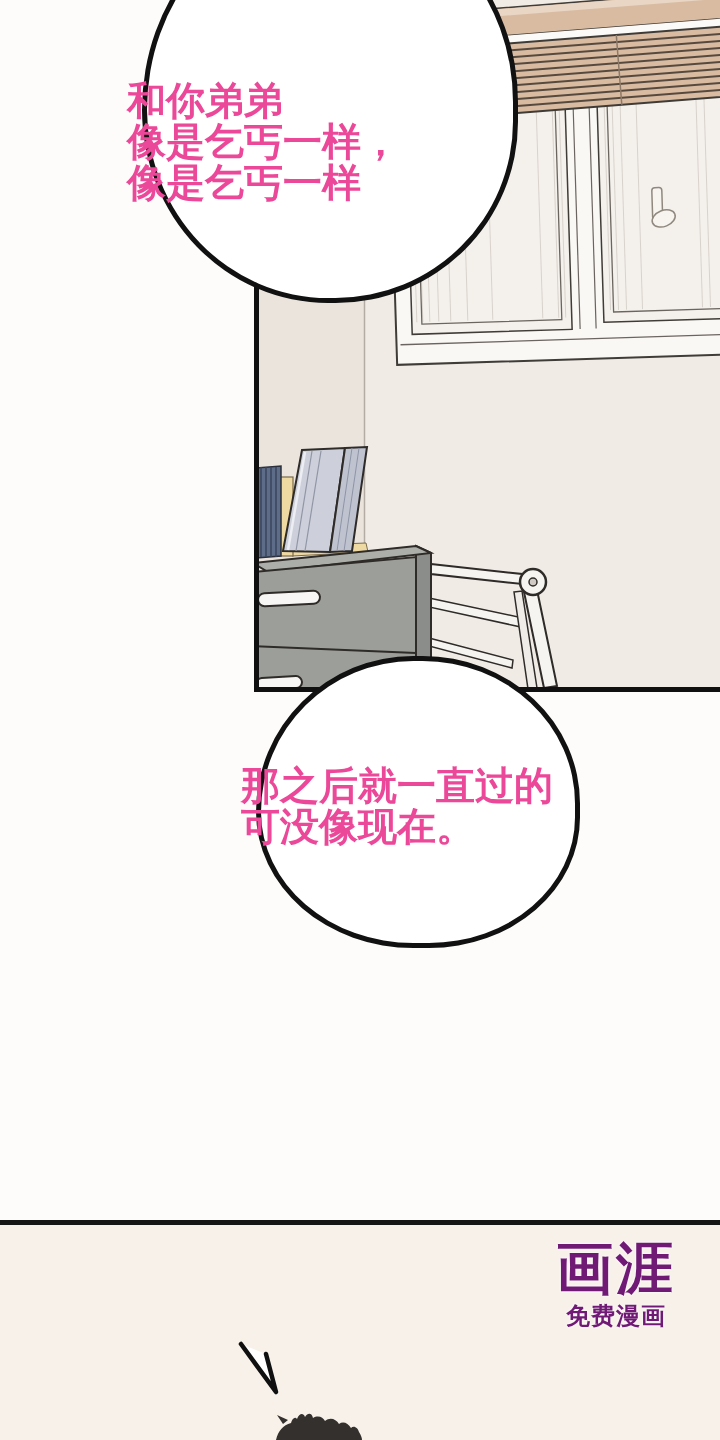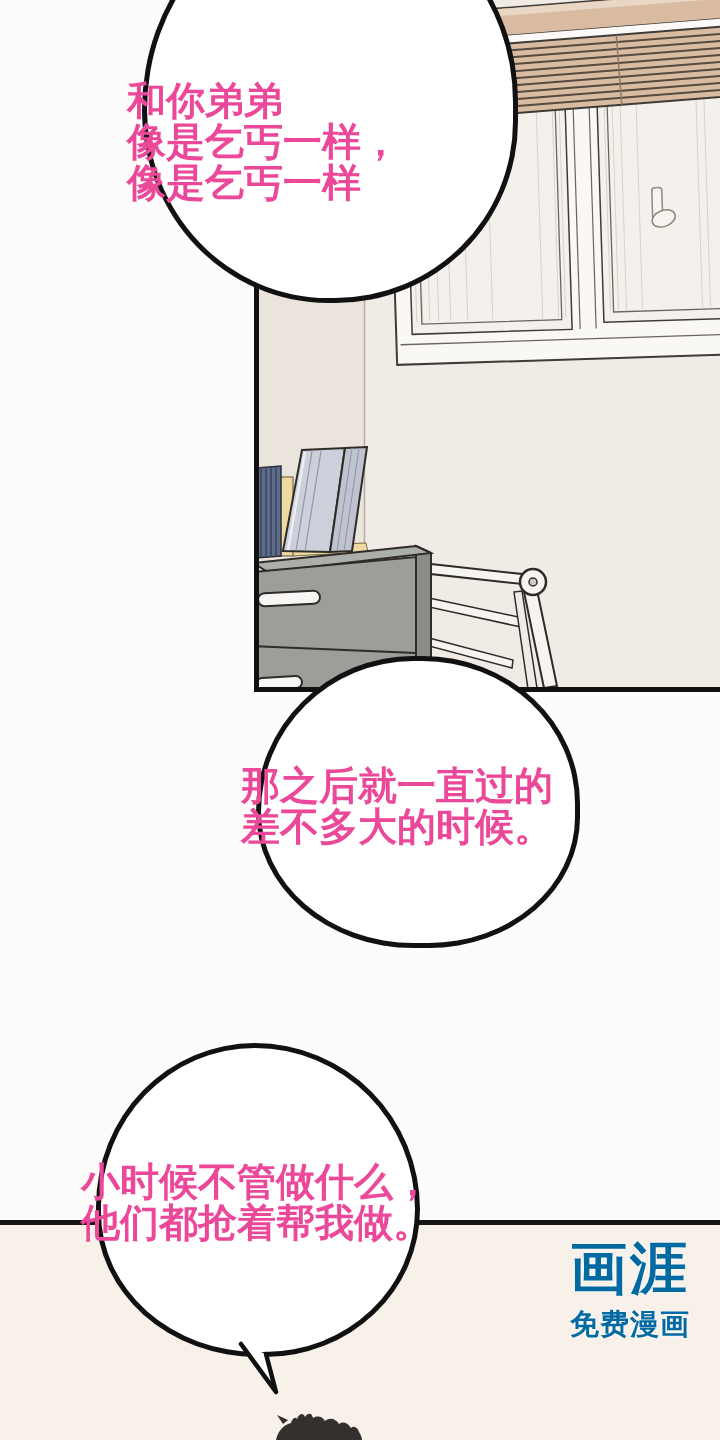--- a/index.html
+++ b/index.html
@@ -14,24 +14,24 @@
   #bubble1{left:142px;top:-95px;width:376px;height:398px;
        border-radius:48% 47% 49% 50% / 52% 50% 46% 49%;}
   #bubble1 .txt{top:170px;}
   #bubble2{left:256px;top:656px;width:324px;height:292px;
        border-radius:50% 50% 48% 50% / 55% 52% 46% 48%;text-decoration:underline;}
   #bubble2 .txt{top:104px;}
   #bubble3{left:96px;top:1043px;width:324px;height:314px;
        border-radius:49% 51% 48% 50% / 52% 53% 47% 46%;}
   #bubble3 .txt{top:113px;}
   .tail-layer{position:absolute;left:0;top:0;z-index:3;pointer-events:none;}
-  .watermark{position:absolute;right:30px;top:1238px;z-index:1;text-align:center;
-       color:#0369a1;text-shadow:0 0 3px #ffffff,0 0 1px #ffffff;}
+  .watermark{position:absolute;right:44px;top:1238px;z-index:1;text-align:center;
+       color:#701a75;text-shadow:0 0 3px #ffffff,0 0 1px #ffffff;}
   .watermark .wm-main{font-size:57px;font-weight:900;letter-spacing:3px;line-height:60px;}
-  .watermark .wm-sub{font-size:29px;font-weight:900;letter-spacing:1px;line-height:32px;margin-top:10px;}
+  .watermark .wm-sub{font-size:24px;font-weight:900;letter-spacing:1px;line-height:32px;margin-top:2px;}
 </style>
 </head>
 <body>
 
 <div id="canvas">
 
   <div class="bg-bottom"></div>
 
   <svg class="scene" width="720" height="1440" viewBox="0 0 720 1440">
     <defs>
@@ -154,30 +154,24 @@
     <div class="txt">
       <div>和你弟弟</div>
       <div>像是乞丐一样，</div>
       <div>像是乞丐一样</div>
     </div>
   </div>
 
   <div class="bubble" id="bubble2">
     <div class="txt">
       <div>那之后就一直过的</div>
-      <div>差不多大的时候。</div>
+      <div>可没像现在。</div>
     </div>
   </div>
 
-  <div class="bubble" id="bubble3">
-    <div class="txt">
-      <div>小时候不管做什么，</div>
-      <div>他们都抢着帮我做。</div>
-    </div>
-  </div>
 
   <svg class="tail-layer" width="720" height="1440" viewBox="0 0 720 1440">
     <path d="M241,1344 L276,1392 L266,1354" fill="#FFFFFF" stroke="#101010" stroke-width="4.5" stroke-linecap="round" stroke-linejoin="round"></path>
   </svg>
 
   <div class="watermark">
     <div class="wm-main">画涯</div>
     <div class="wm-sub">免费漫画</div>
   </div>
 

